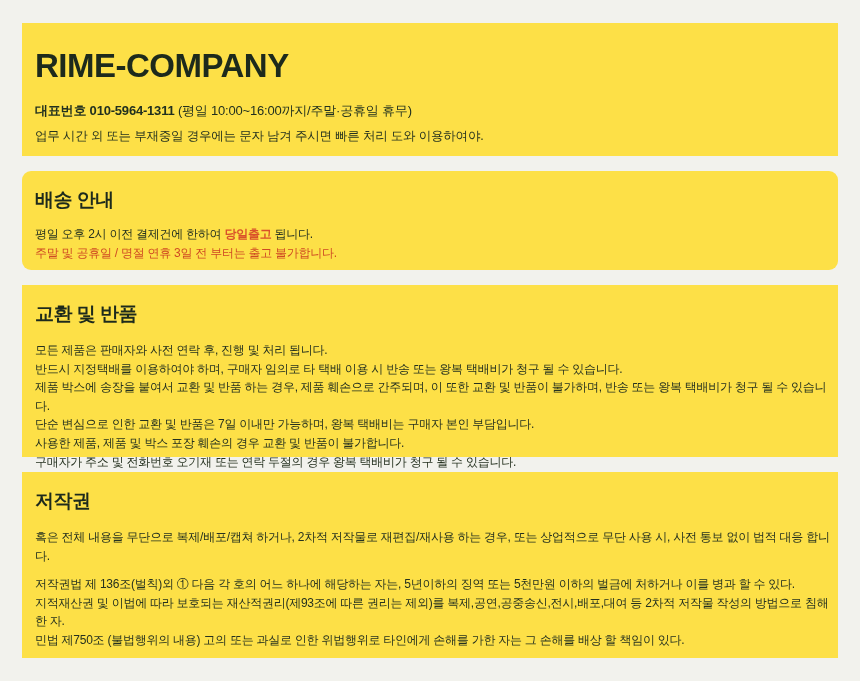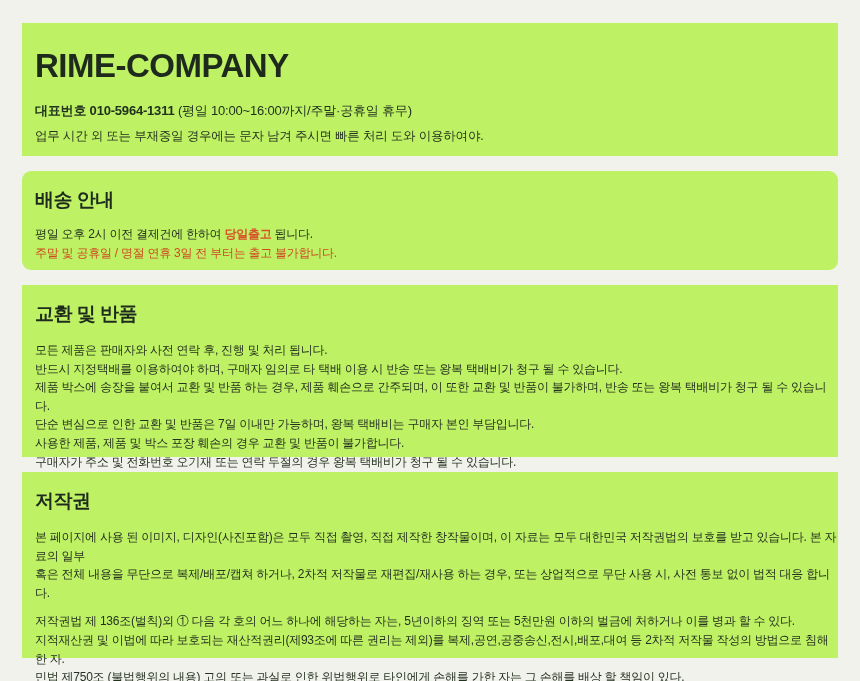--- a/index.html
+++ b/index.html
@@ -15,21 +15,21 @@
     overflow: hidden;
   }
   .page {
     width: 860px;
     height: 681px;
     position: relative;
     background: #f2f2ed;
     box-sizing: border-box;
   }
   .panel {
-    background: #bef264;
+    background: #fde047;
     box-sizing: border-box;
   }
   
   .hero {
     position: absolute;
     left: 22px;
     top: 23px;
     width: 816px;
     height: 133px;
     padding: 26px 0 0 13px;
@@ -124,21 +124,20 @@
     <div class="line tight">반드시 지정택배를 이용하여야 하며, 구매자 임의로 타 택배 이용 시 반송 또는 왕복 택배비가 청구 될 수 있습니다.</div>
     <div class="line tight">제품 박스에 송장을 붙여서 교환 및 반품 하는 경우, 제품 훼손으로 간주되며, 이 또한 교환 및 반품이 불가하며, 반송 또는 왕복 택배비가 청구 될 수 있습니다.</div>
     <div class="line tight">단순 변심으로 인한 교환 및 반품은 7일 이내만 가능하며, 왕복 택배비는 구매자 본인 부담입니다.</div>
     <div class="line tight">사용한 제품, 제품 및 박스 포장 훼손의 경우 교환 및 반품이 불가합니다.</div>
     <div class="line tight">구매자가 주소 및 전화번호 오기재 또는 연락 두절의 경우 왕복 택배비가 청구 될 수 있습니다.</div>
     <div class="line tight">단, 판매자가 불량제품 발송, 또는 오배송 하였을 경우 판매자가 왕복 택배비를 부담합니다.</div>
   </div>
 
   <div class="panel section sec-copyright">
     <h2 class="sec-title small-gap">저작권</h2>
-    <div class="line tight">본 페이지에 사용 된 이미지, 디자인(사진포함)은 모두 직접 촬영, 직접 제작한 창작물이며, 이 자료는 모두 대한민국 저작권법의 보호를 받고 있습니다. 본 자료의 일부</div>
     <div class="line tight">혹은 전체 내용을 무단으로 복제/배포/캡쳐 하거나, 2차적 저작물로 재편집/재사용 하는 경우, 또는 상업적으로 무단 사용 시, 사전 통보 없이 법적 대응 합니다.</div>
     <div class="blockgap"></div>
     <div class="line tight">저작권법 제 136조(벌칙)외 ① 다음 각 호의 어느 하나에 해당하는 자는, 5년이하의 징역 또는 5천만원 이하의 벌금에 처하거나 이를 병과 할 수 있다.</div>
     <div class="line tight">지적재산권 및 이법에 따라 보호되는 재산적권리(제93조에 따른 권리는 제외)를 복제,공연,공중송신,전시,배포,대여 등 2차적 저작물 작성의 방법으로 침해한 자.</div>
     <div class="line tight">민법 제750조 (불법행위의 내용) 고의 또는 과실로 인한 위법행위로 타인에게 손해를 가한 자는 그 손해를 배상 할 책임이 있다.</div>
   </div>
 
 </div>
 
 </body></html>

